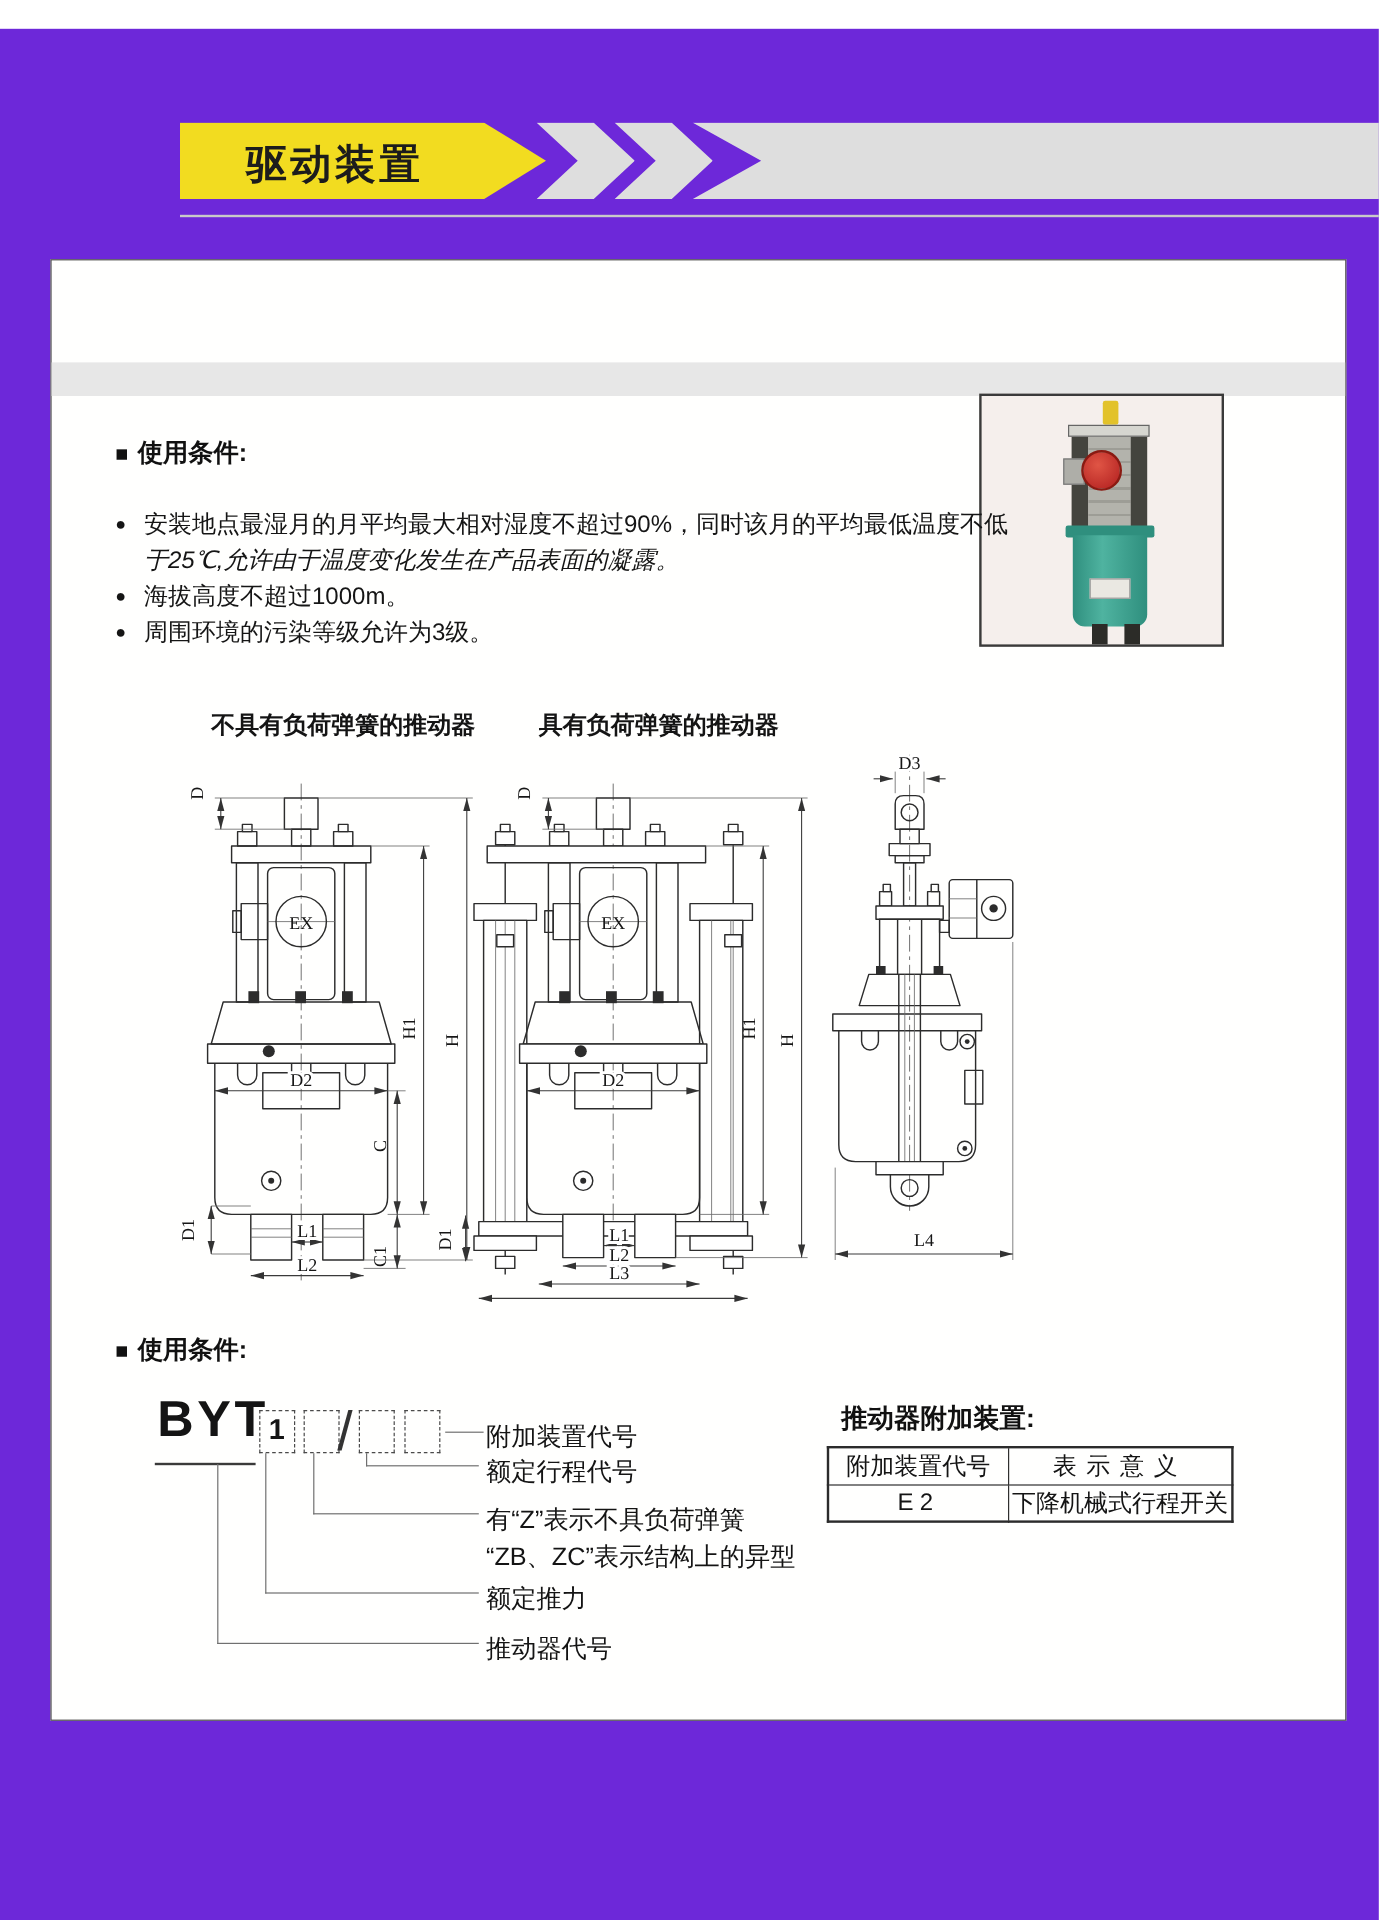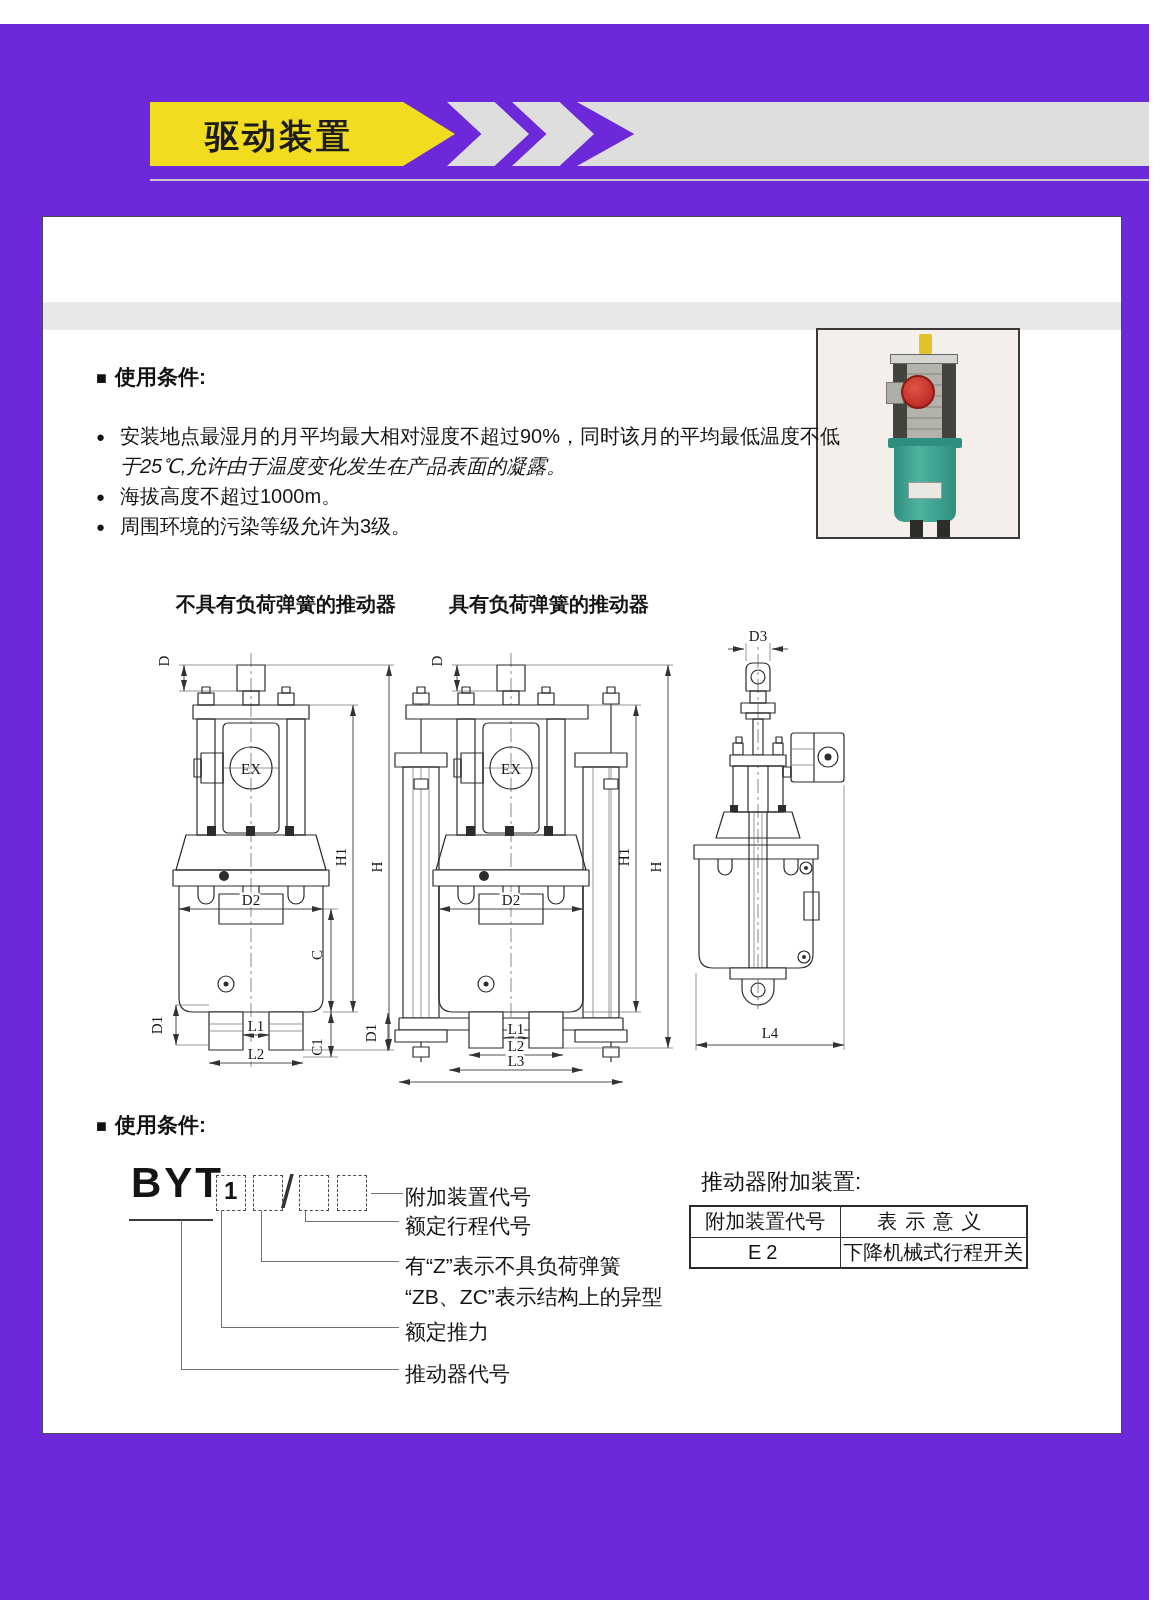--- a/index.html
+++ b/index.html
@@ -62,21 +62,21 @@
   .byt-underline { position:absolute; left:86px; top:1002px; width:84px; height:0;
     border-bottom:2px solid #3a3a3a; }
   .mbox { position:absolute; top:958px; width:30px; height:36px; border:1.5px dashed #4a4a4a; }
   .mb1 { left:173px; } .mb2 { left:210px; } .mb3 { left:256px; } .mb4 { left:294px; }
   .mslash { position:absolute; left:238px; top:948px; font-size:46px; font-weight:300; color:#333; }
   .conn { position:absolute; border-left:1px solid #707070; border-bottom:1px solid #707070; }
   .conn-h { position:absolute; border-top:1px solid #707070; }
   .mlabel { position:absolute; left:362px; font-size:21px; color:#141414; white-space:nowrap; }
 
   
-  .att-title { position:absolute; left:658px; top:950px; font-size:22px; font-weight:400; color:#111; }
+  .att-title { position:absolute; left:658px; top:950px; font-size:22px; font-weight:700; color:#111; }
   .att-table { position:absolute; left:646px; top:988px; border-collapse:collapse;
     font-size:20px; color:#141414; }
   .att-table td { border:1px solid #2f2f2f; height:31px; text-align:center; vertical-align:middle; }
   .att-table { border:2px solid #2b2b2b; }
   .att-table .c1 { width:150px; }
   .att-table .c2 { width:187px; }
   .att-table .hdr2 { letter-spacing:8px; }
   .att-table .code { letter-spacing:5px; }
 
   

